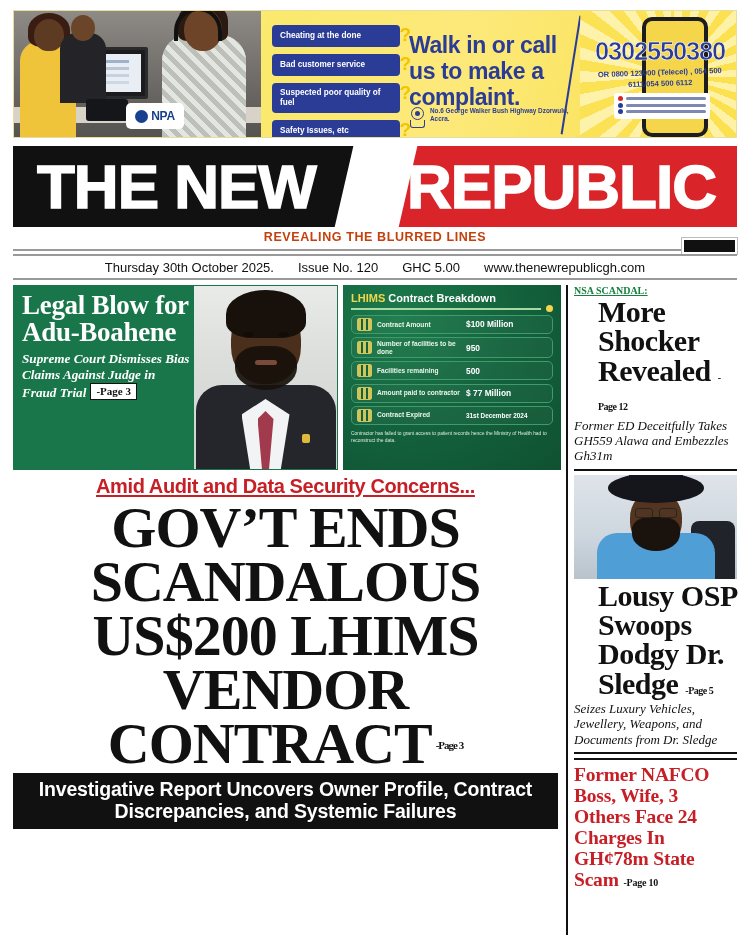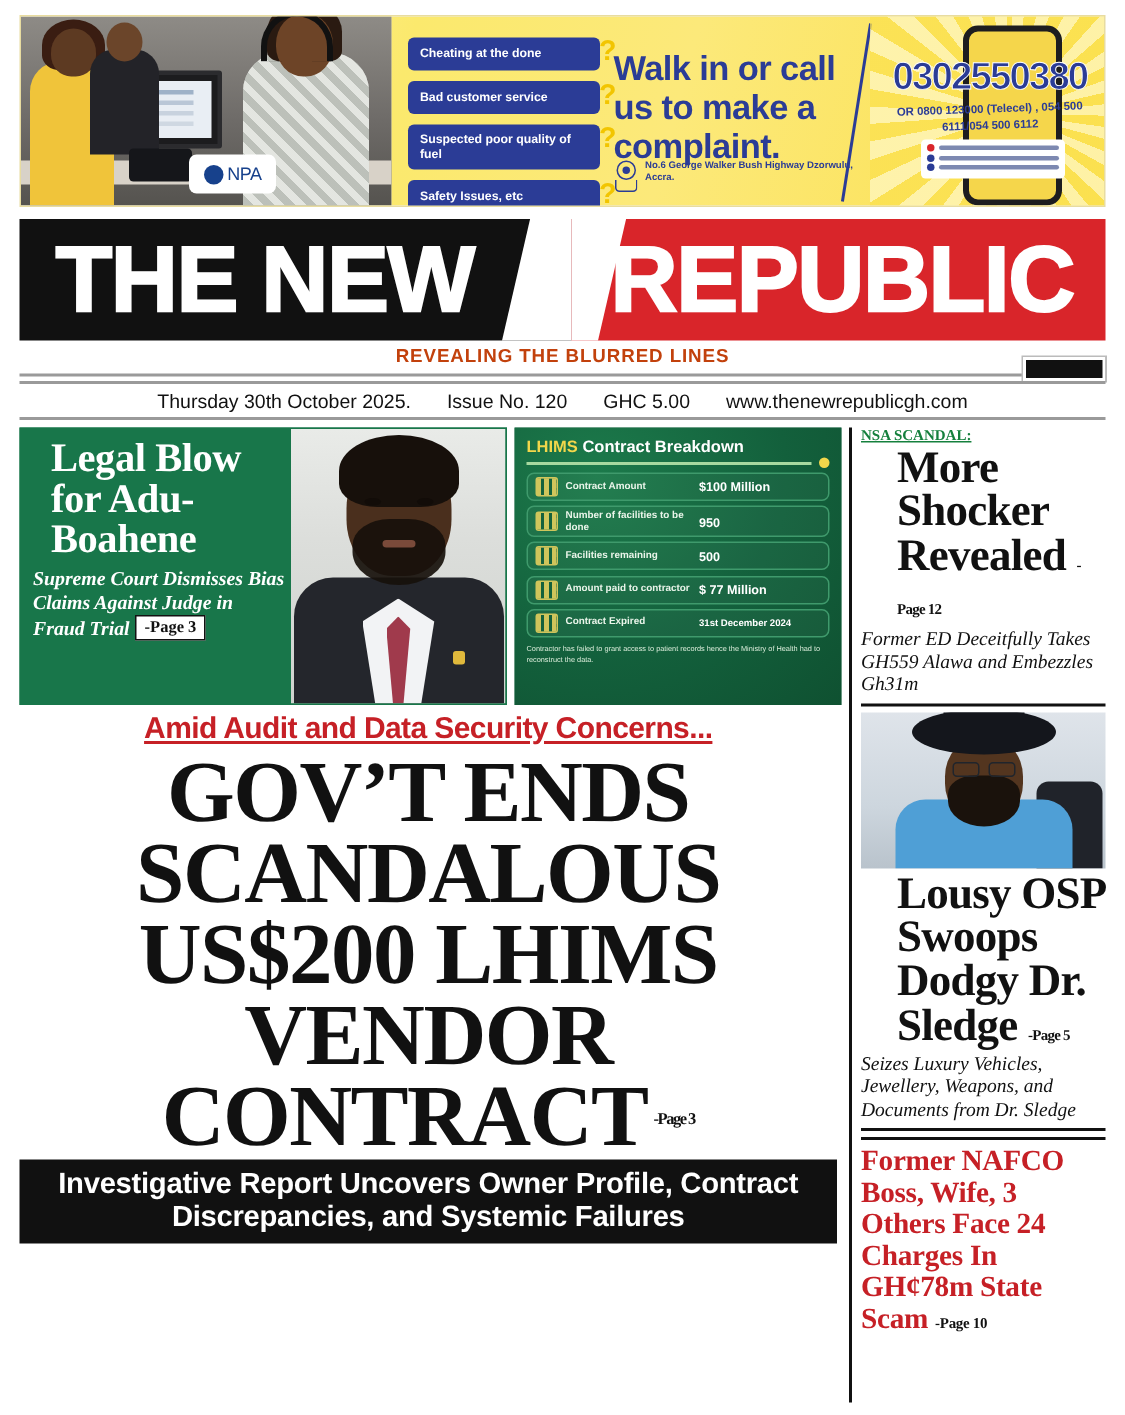--- a/index.html
+++ b/index.html
@@ -34,21 +34,21 @@
   .ad-photo .p3 { position:absolute; left:148px; top:24px; width:84px; height:102px; background:#cfd2cd; border-radius:26px 26px 0 0;}
   .ad-photo .p3pat{position:absolute;inset:0;border-radius:26px 26px 0 0;
       background:repeating-linear-gradient(45deg,#b9bdb6 0 5px,#e7e9e4 5px 10px);opacity:.85;}
   .ad-photo .p3head{position:absolute;left:22px;top:-26px;width:38px;height:42px;border-radius:48%;background:#6d4427;}
   .ad-photo .p3hair{position:absolute;left:16px;top:-34px;width:50px;height:40px;border-radius:50% 50% 18% 18%;background:#2a1a11;}
   .ad-photo .hset{position:absolute;left:12px;top:-28px;width:48px;height:34px;border:4px solid #111; border-bottom:none; border-radius:24px 24px 0 0;}
   .ad-photo .phone{position:absolute;left:72px;top:88px;width:42px;height:22px;background:#15161a;border-radius:3px;}
   .npa-badge{position:absolute;left:112px;top:92px;width:58px;height:26px;background:#fff;border-radius:5px;
       display:flex;align-items:center;justify-content:center;gap:3px;}
   .npa-badge .seal{width:13px;height:13px;border-radius:50%;background:#17418c;}
-  .npa-badge .txt{font-weight:normal;font-size:12px;color:#17418c;letter-spacing:-.3px;}
+  .npa-badge .txt{font-weight:bold;font-size:12px;color:#17418c;letter-spacing:-.3px;}
 
   .ad-pills{position:absolute;left:258px;top:14px;width:128px;}
   .pill{position:relative;background:#2b3c96;color:#fff;border-radius:4px;margin-bottom:7px;
         padding:5px 8px;font-size:8.2px;font-weight:bold;line-height:1.2;min-height:22px;display:flex;align-items:center;}
   .pill .q{position:absolute;right:-11px;top:0px;color:#f2c500;font-size:19px;font-weight:bold;line-height:1;}
   .ad-cta{position:absolute;left:395px;top:22px;width:160px;color:#2b3c96;
           font-size:23px;font-weight:bold;line-height:1.12;letter-spacing:-.4px;}
   .ad-addr{position:absolute;left:396px;top:96px;width:168px;display:flex;gap:5px;align-items:flex-start;}
   .pin{width:15px;height:21px;position:relative;flex:none;}
   .pin .d{position:absolute;left:1px;top:0;width:13px;height:13px;border:1.6px solid #2b3c96;border-radius:50%;}
@@ -91,21 +91,21 @@
 
   .dateline{position:absolute;left:13px;top:254px;width:724px;height:26px;border-top:2px solid #9a9a9a;border-bottom:2px solid #9a9a9a;
             display:flex;align-items:center;justify-content:center;gap:24px;font-size:13px;color:#111;}
 
   
   .cols{position:absolute;left:13px;top:285px;width:724px;height:650px;}
 
   
   .lead-left{position:absolute;left:0;top:0;width:325px;height:185px;background:#18764a;display:flex;overflow:hidden;border:1px solid #18764a;}
   .lead-text{width:180px;padding:6px 4px 4px 8px;color:#fff;}
-  .lead-hl{font-family:"Liberation Serif",serif;font-weight:bold;font-size:27px;line-height:1.0;letter-spacing:-.3px;margin-left:12px;}
+  .lead-hl{font-family:"Liberation Serif",serif;font-weight:bold;font-size:27px;line-height:1.0;letter-spacing:-.3px;}
   .lead-sub{font-family:"Liberation Serif",serif;font-style:italic;font-weight:bold;font-size:13.2px;line-height:1.2;margin-top:5px;}
   .pagetag{display:inline-block;background:#fff;color:#111;font-family:"Liberation Serif",serif;font-weight:bold;font-style:normal;
            font-size:11px;padding:1px 5px;border:1px solid #111;margin-left:4px;vertical-align:2px;}
   .lead-photo{position:relative;flex:1;background:linear-gradient(180deg,#e9ebe8 0%,#dcdedb 40%,#cfd2ce 100%);overflow:hidden;}
   .lp-head{position:absolute;left:50%;top:12px;transform:translateX(-50%);width:70px;height:86px;border-radius:48% 48% 44% 44%;background:#4a2f1d;}
   .lp-hair{position:absolute;left:50%;top:4px;transform:translateX(-50%);width:80px;height:48px;border-radius:50% 50% 32% 32%;background:#17100b;}
   .lp-beard{position:absolute;left:50%;top:60px;transform:translateX(-50%);width:62px;height:44px;border-radius:40% 40% 50% 50%;background:#17100b;opacity:.92;}
   .lp-mouth{position:absolute;left:50%;top:74px;transform:translateX(-50%);width:22px;height:5px;border-radius:3px;background:#7a4a3a;}
   .lp-eye{position:absolute;top:46px;width:11px;height:5px;border-radius:50%;background:#120c08;}
   .lp-eye.l{left:50%;margin-left:-23px;} .lp-eye.r{left:50%;margin-left:12px;}

